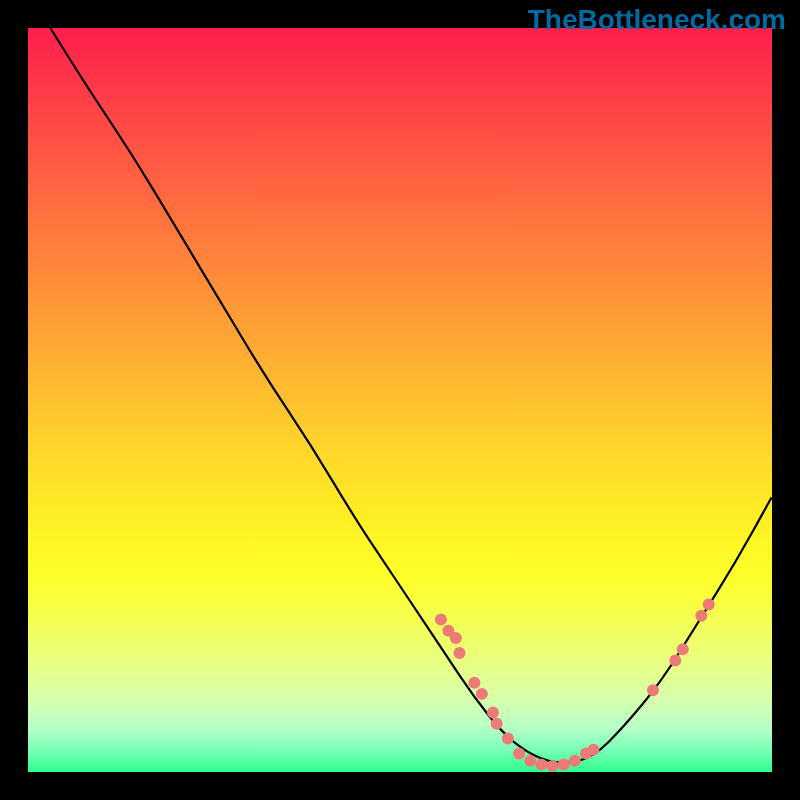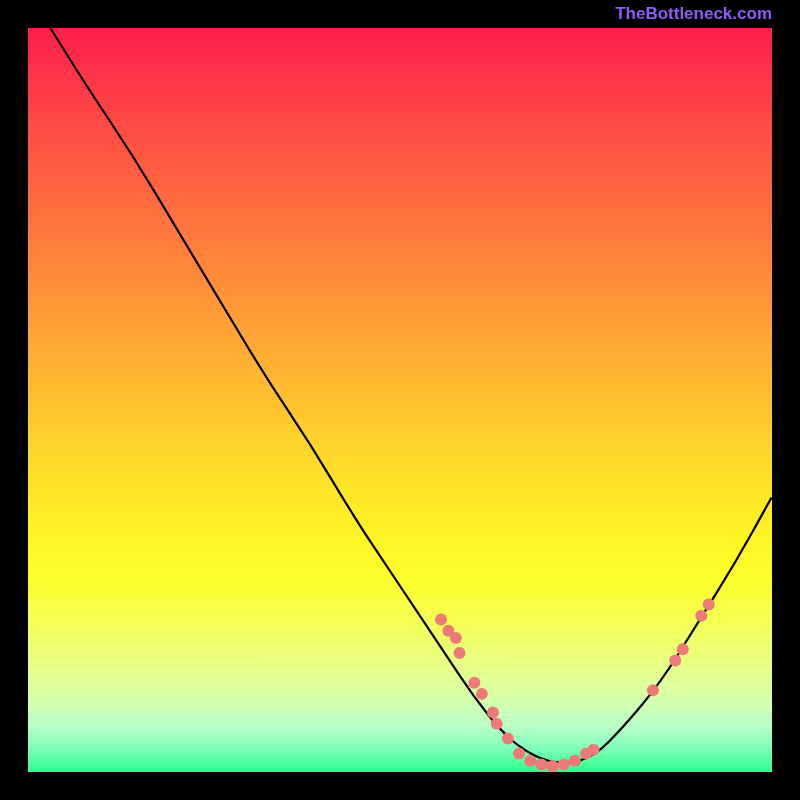--- a/index.html
+++ b/index.html
@@ -6,23 +6,23 @@
   body {
     width: 800px;
     height: 800px;
     background: #000;
     position: relative;
     font-family: Arial, sans-serif;
   }
   .watermark {
     position: absolute;
     top: 4px;
-    right: 28px;
-    color: #8b5cf6;
-    font-size: 17px;
+    right: 14px;
+    color: #0369a1;
+    font-size: 28px;
     font-weight: bold;
     z-index: 10;
   }
   .plot-area {
     position: absolute;
     left: 28px;
     top: 28px;
     width: 744px;
     height: 744px;
     background: linear-gradient(to bottom,

